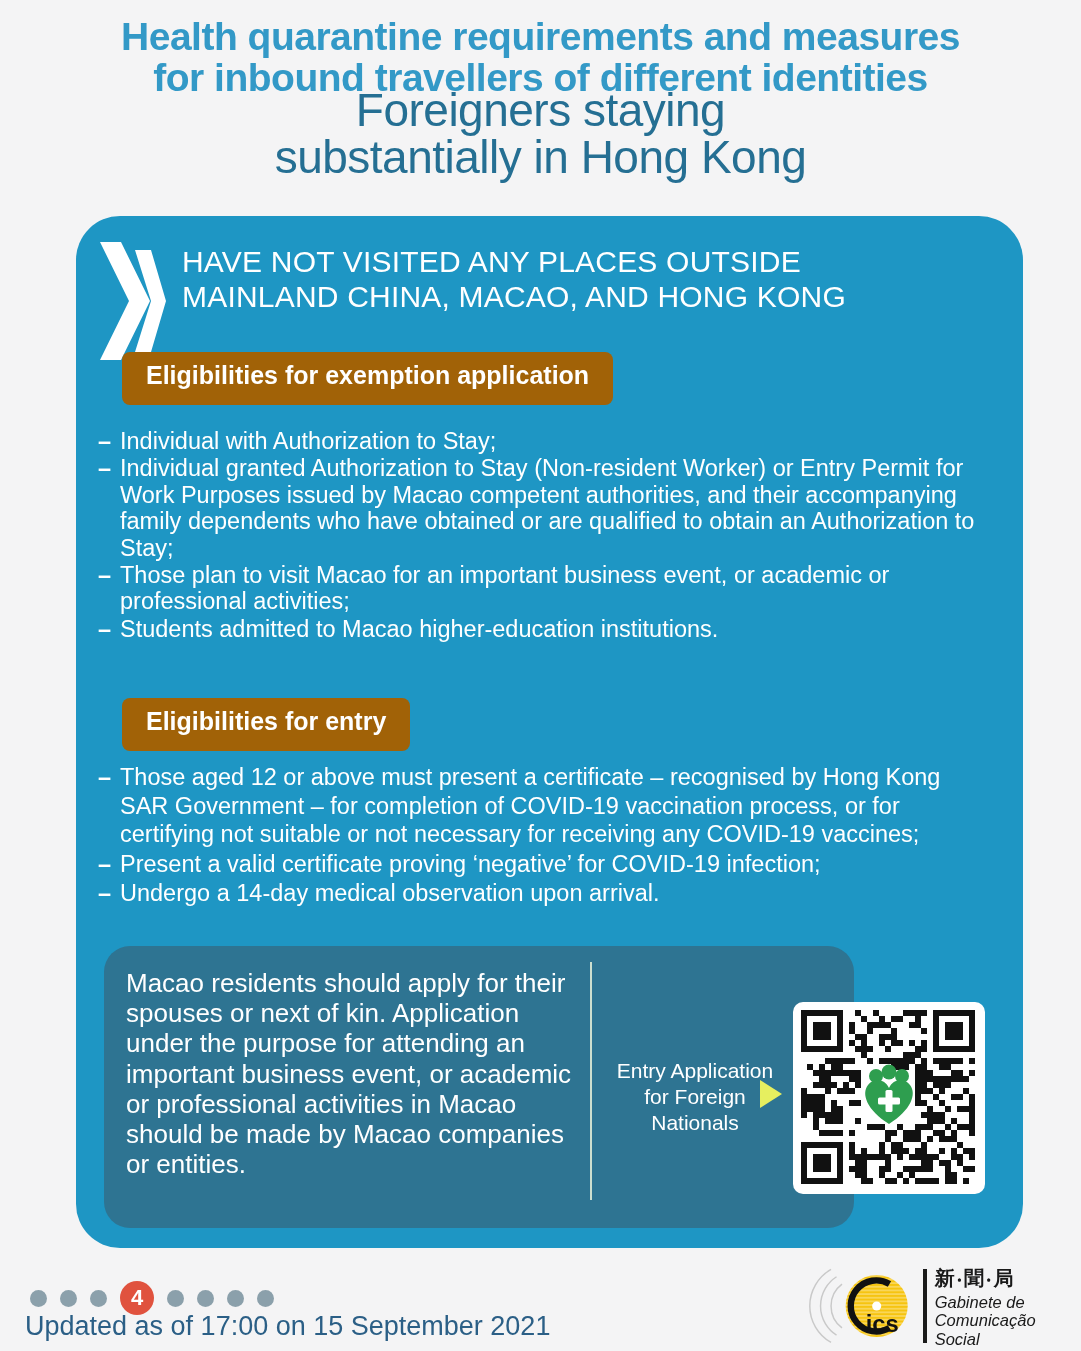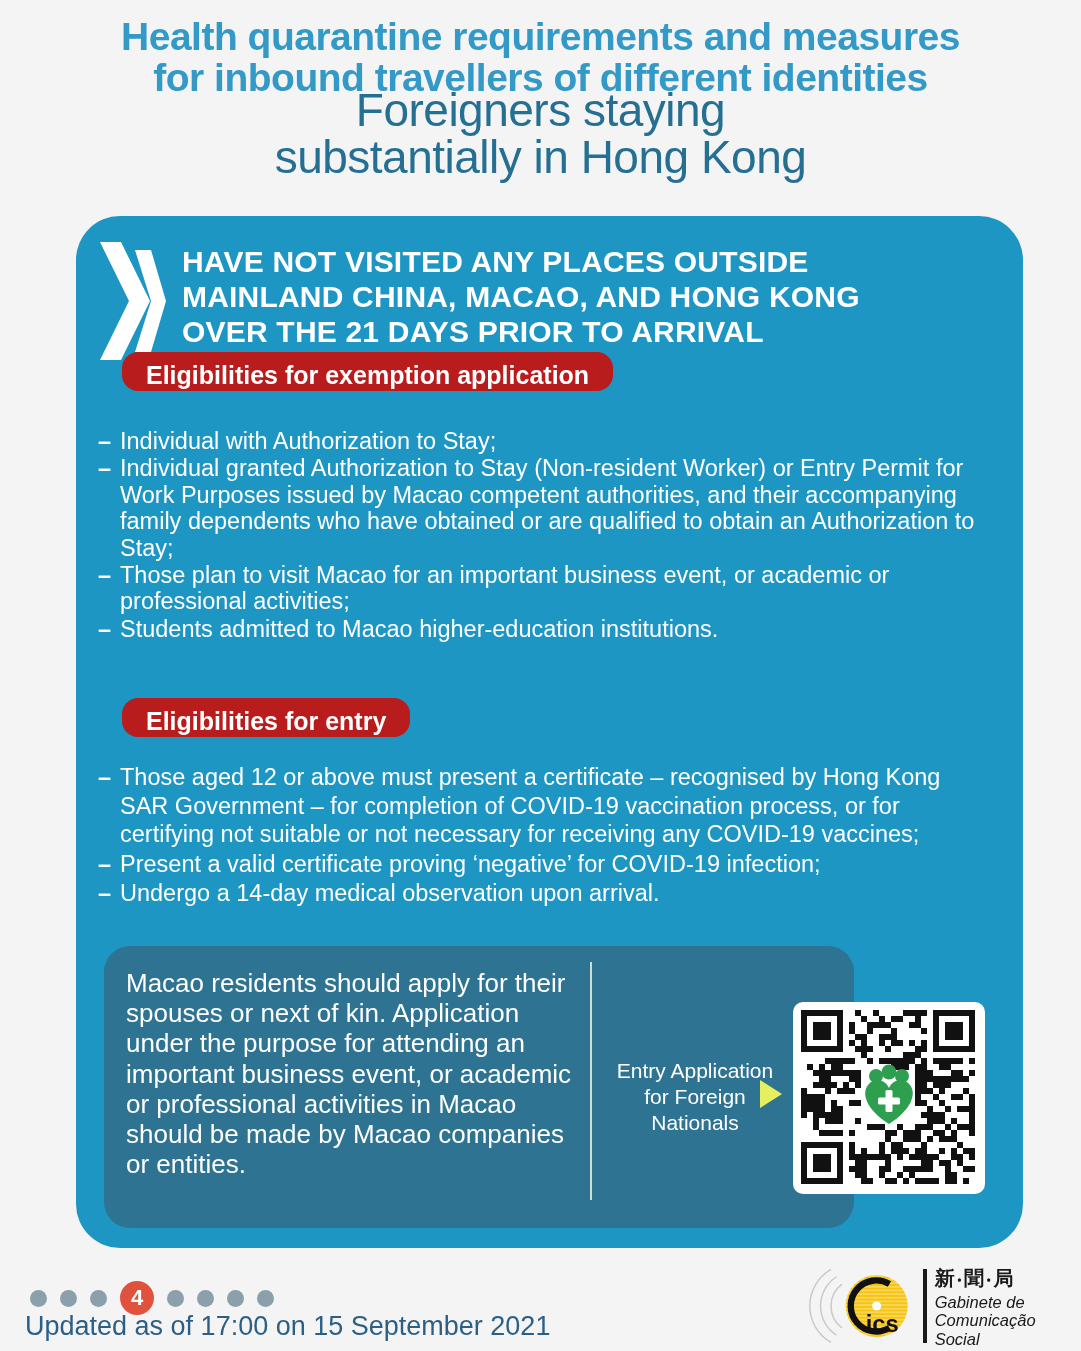--- a/index.html
+++ b/index.html
@@ -12,24 +12,24 @@
 
   
   .title-block{left:0;top:16px;width:1081px;text-align:center;color:#3399c7;
     font-weight:bold;font-size:39px;line-height:41px;letter-spacing:-0.5px;}
   .subtitle-block{left:0;top:87px;width:1081px;text-align:center;color:#256f93;
     font-weight:normal;font-size:46px;line-height:47px;letter-spacing:-0.5px;}
 
   
   .card{left:76px;top:216px;width:947px;height:1032px;background:#1e96c4;border-radius:44px;}
   .chevrons{left:24px;top:26px;width:66px;height:118px;}
-  .headline{left:106px;top:28px;width:810px;color:#ffffff;font-weight:bold;
+  .headline{left:106px;top:28px;width:810px;color:#ffffff;font-weight:normal;
     font-size:30px;line-height:35px;letter-spacing:0.2px;}
-  .badge{background:#b91c1c;color:#fff;font-weight:bold;font-size:25px;
-    border-radius:16px;padding:0 24px;height:39px;line-height:47px;display:inline-block;}
+  .badge{background:#a16207;color:#fff;font-weight:bold;font-size:25px;
+    border-radius:8px;padding:0 24px;height:53px;line-height:47px;display:inline-block;}
   .badge-exemption{left:46px;top:136px;}
   .badge-entry{left:46px;top:482px;}
   ul.blist{left:22px;top:212px;width:885px;margin:0;padding:0;list-style:none;
     color:#fff;font-size:23.5px;line-height:26.4px;}
   ul.blist li{padding-left:22px;text-indent:-22px;margin:0 0 1px 0;}
   ul.blist .dash{display:inline-block;width:22px;text-indent:0;font-weight:bold;}
   ul.blist-entry{top:547px;line-height:28.6px;}
 
   
   .note-box{left:28px;top:730px;width:750px;height:282px;background:#2e7492;border-radius:26px;}
@@ -71,21 +71,20 @@
 <div class="abs card">
 
   <svg class="abs chevrons" viewBox="0 0 66 118">
     <polygon points="0,0 21,0 50,59 21,118 0,118 29,59" fill="#ffffff"></polygon>
     <polygon points="35,8 51,8 66,59 51,110 35,110 51,59" fill="#ffffff"></polygon>
   </svg>
 
   <div class="abs headline">
     <div>HAVE NOT VISITED ANY PLACES OUTSIDE</div>
     <div>MAINLAND CHINA, MACAO, AND HONG KONG</div>
-    <div>OVER THE 21 DAYS PRIOR TO ARRIVAL</div>
   </div>
 
   <div class="abs badge badge-exemption">Eligibilities for exemption application</div>
 
   <ul class="abs blist">
     <li><span class="dash">–</span><span>Individual with Authorization to Stay;</span></li>
     <li><span class="dash">–</span><span>Individual granted Authorization to Stay (Non-resident Worker) or Entry Permit for Work Purposes issued by Macao competent authorities, and their accompanying family dependents who have obtained or are qualified to obtain an Authorization to Stay;</span></li>
     <li><span class="dash">–</span><span>Those plan to visit Macao for an important business event, or academic or professional activities;</span></li>
     <li><span class="dash">–</span><span>Students admitted to Macao higher-education institutions.</span></li>
   </ul>

